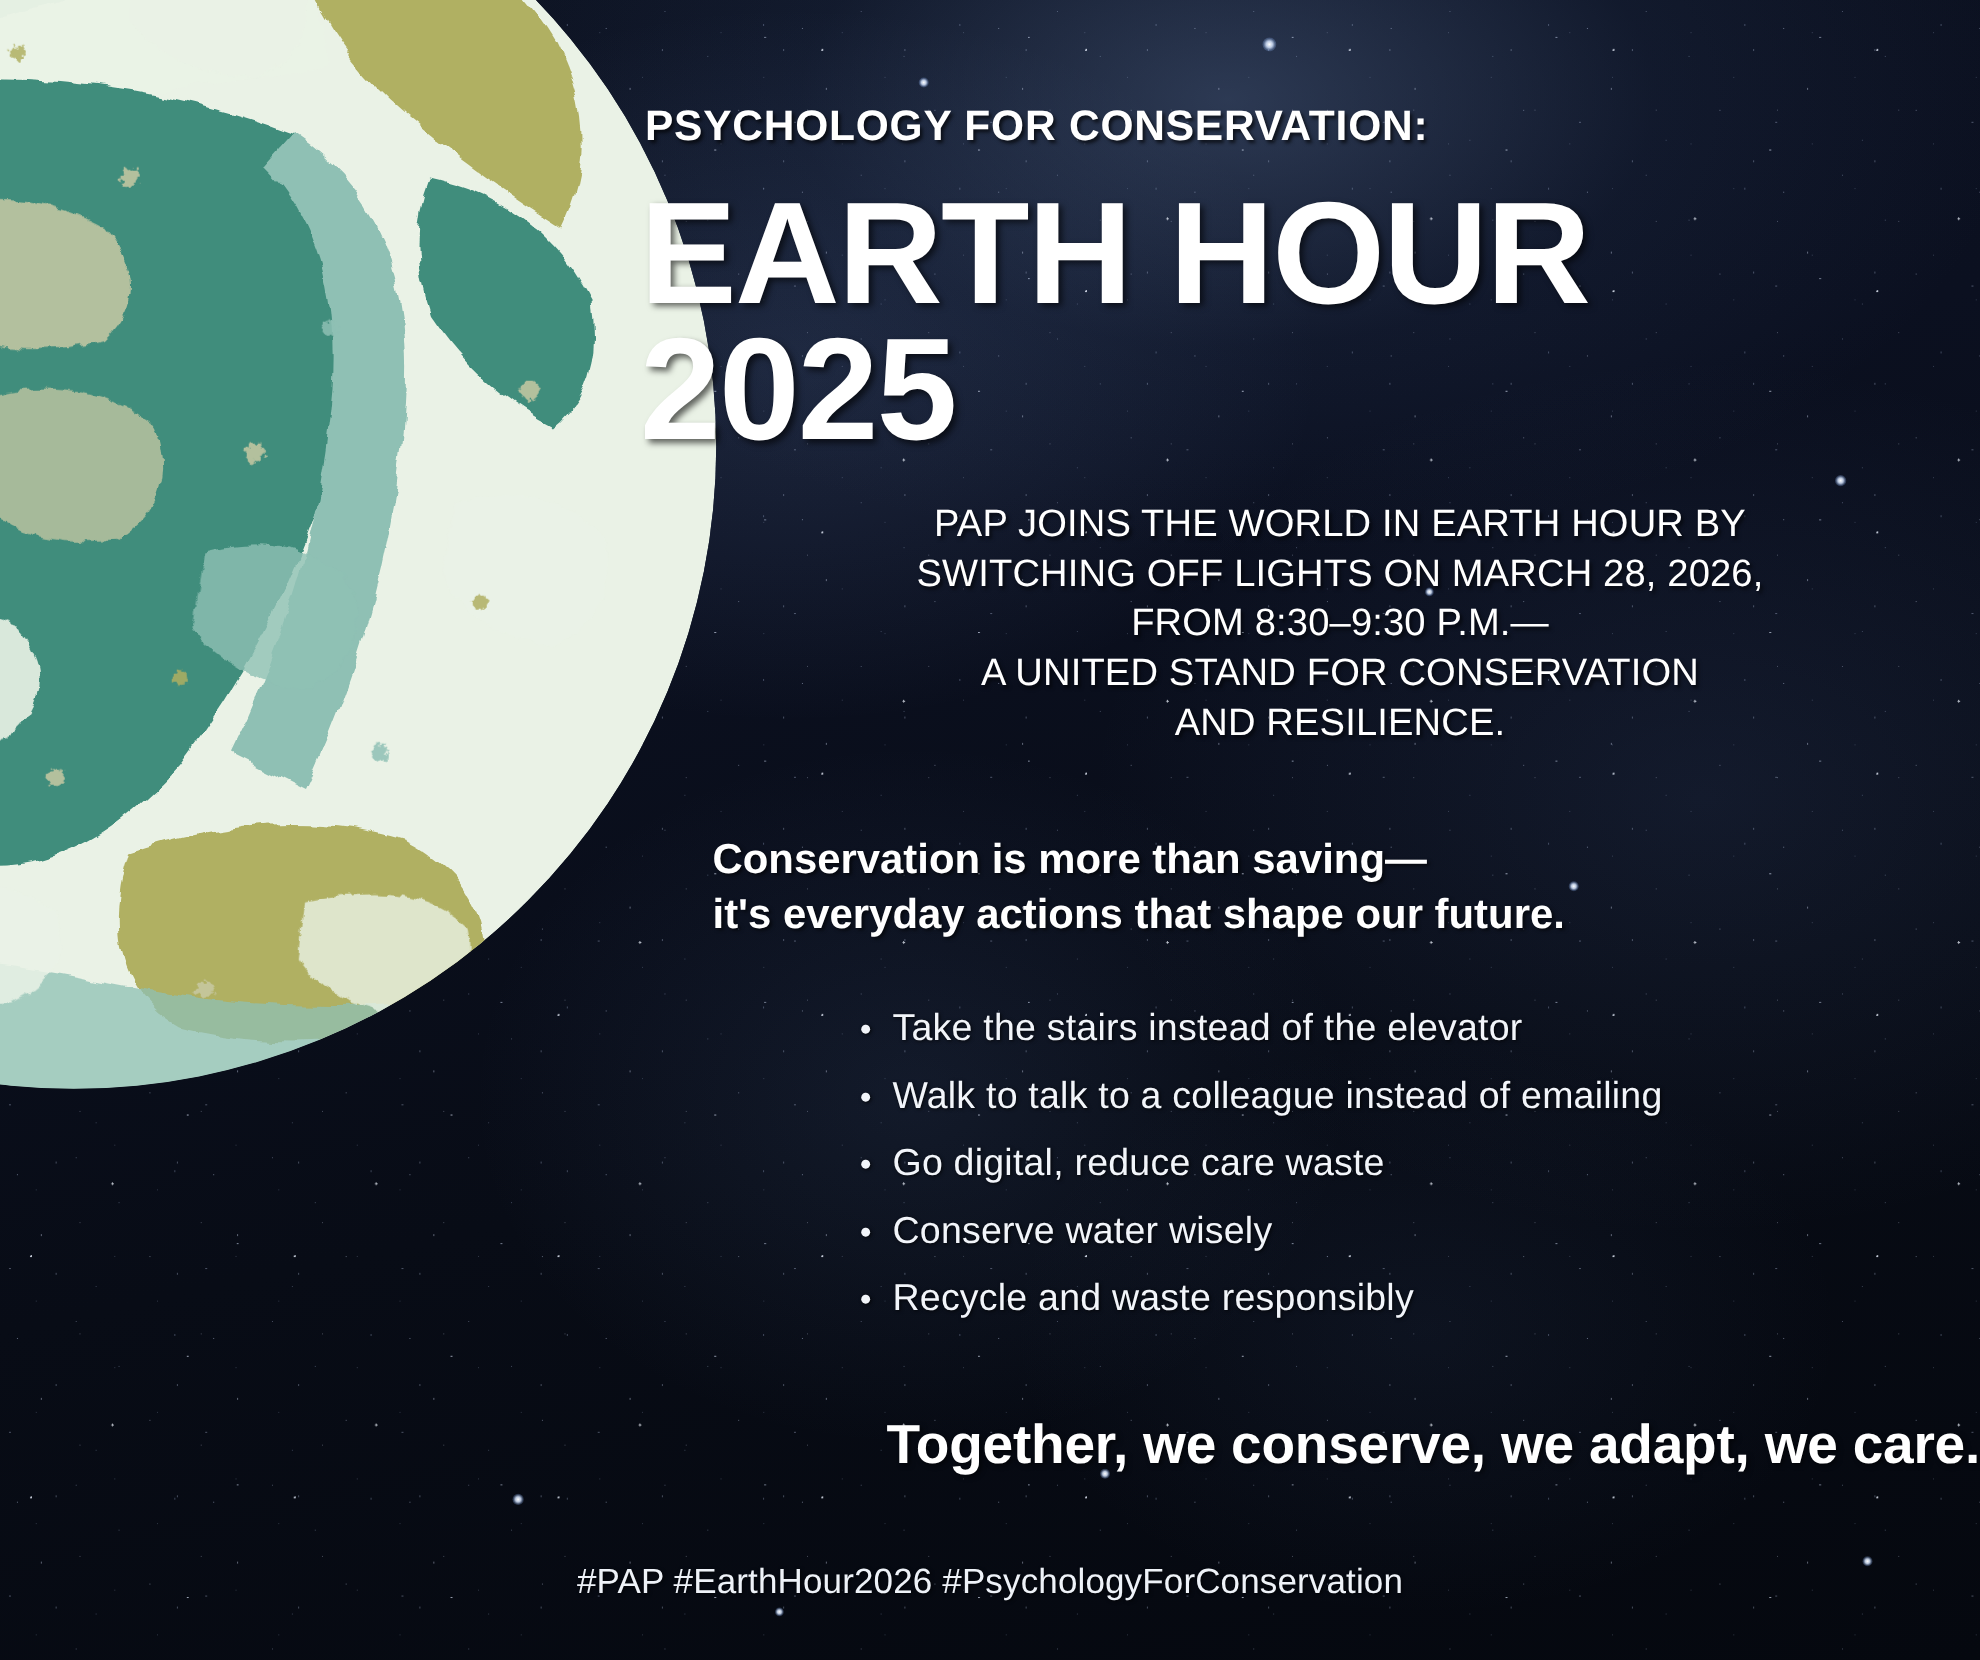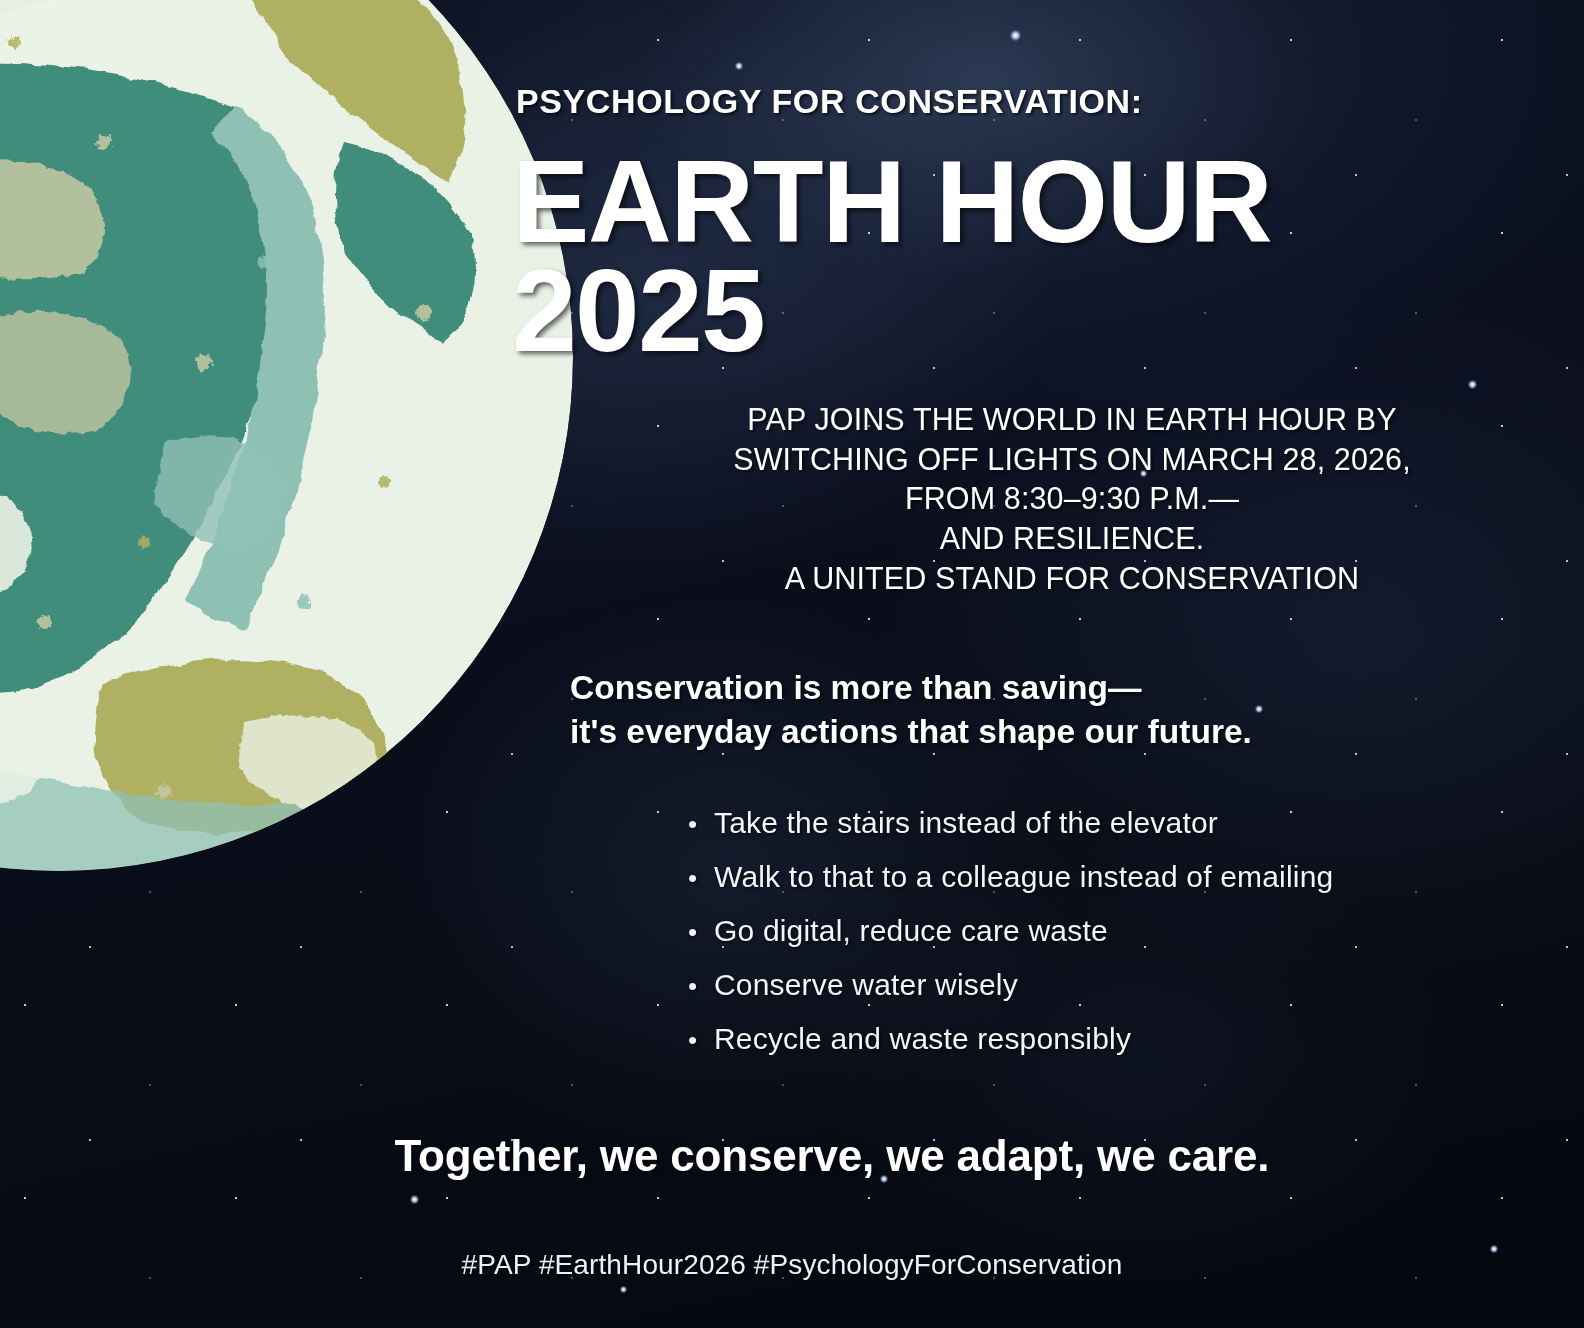--- a/index.html
+++ b/index.html
@@ -157,21 +157,21 @@
     line-height: 1;
     color: #f2f5fa;
   }
   .bullets li .txt { white-space: nowrap; }
 
   .tagline {
     position: absolute;
     left: 0;
     top: 1131px;
     width: 1584px;
-    text-align: center;
+    text-align: right;
     padding-left: 80px;
     box-sizing: border-box;
     font-size: 44px;
     font-weight: 700;
     letter-spacing: -0.004em;
     color: #ffffff;
     text-shadow: 2px 2px 4px rgba(0,0,0,.6);
   }
   .hashtags {
     position: absolute;
@@ -305,37 +305,37 @@
 
   <div class="title">
     <span class="l1">EARTH HOUR</span>
     <span class="l2">2025</span>
   </div>
 
   <div class="lede">
     <span>PAP JOINS THE WORLD IN EARTH HOUR BY</span>
     <span>SWITCHING OFF LIGHTS ON MARCH 28, 2026,</span>
     <span>FROM 8:30–9:30 P.M.—</span>
+    <span>A UNITED STAND FOR CONSERVATION</span>
     <span>AND RESILIENCE.</span>
-    <span>A UNITED STAND FOR CONSERVATION</span>
   </div>
 
   <div class="pullquote">
     <span>Conservation is more than saving—</span>
     <span>it's everyday actions that shape our future.</span>
   </div>
 
   <ul class="bullets">
     <li>
       <span class="dot">•</span>
       <span class="txt">Take the stairs instead of the elevator</span>
     </li>
     <li>
       <span class="dot">•</span>
-      <span class="txt">Walk to that to a colleague instead of emailing</span>
+      <span class="txt">Walk to talk to a colleague instead of emailing</span>
     </li>
     <li>
       <span class="dot">•</span>
       <span class="txt">Go digital, reduce care waste</span>
     </li>
     <li>
       <span class="dot">•</span>
       <span class="txt">Conserve water wisely</span>
     </li>
     <li>

